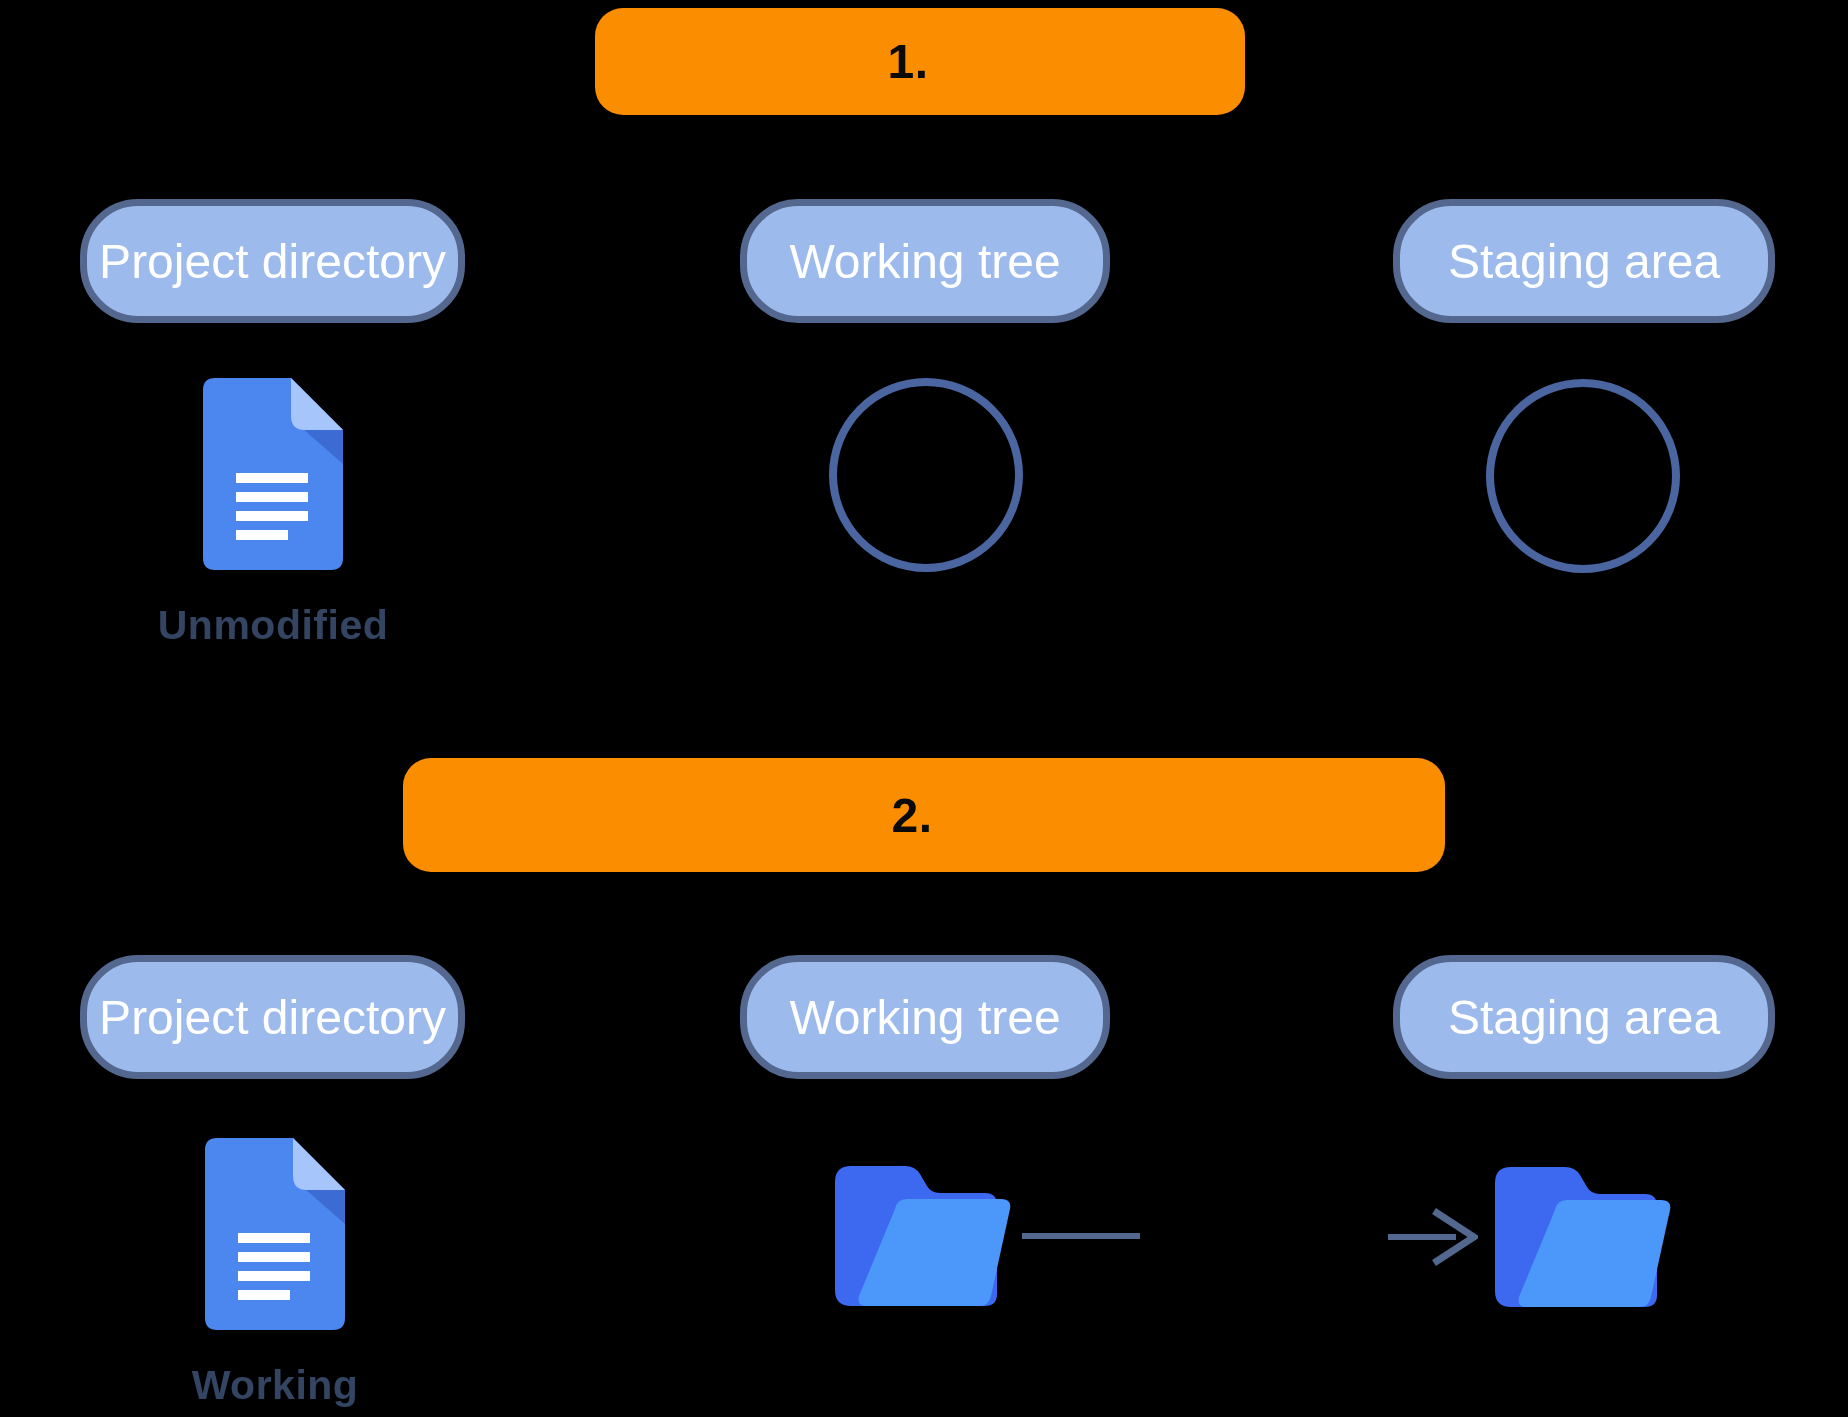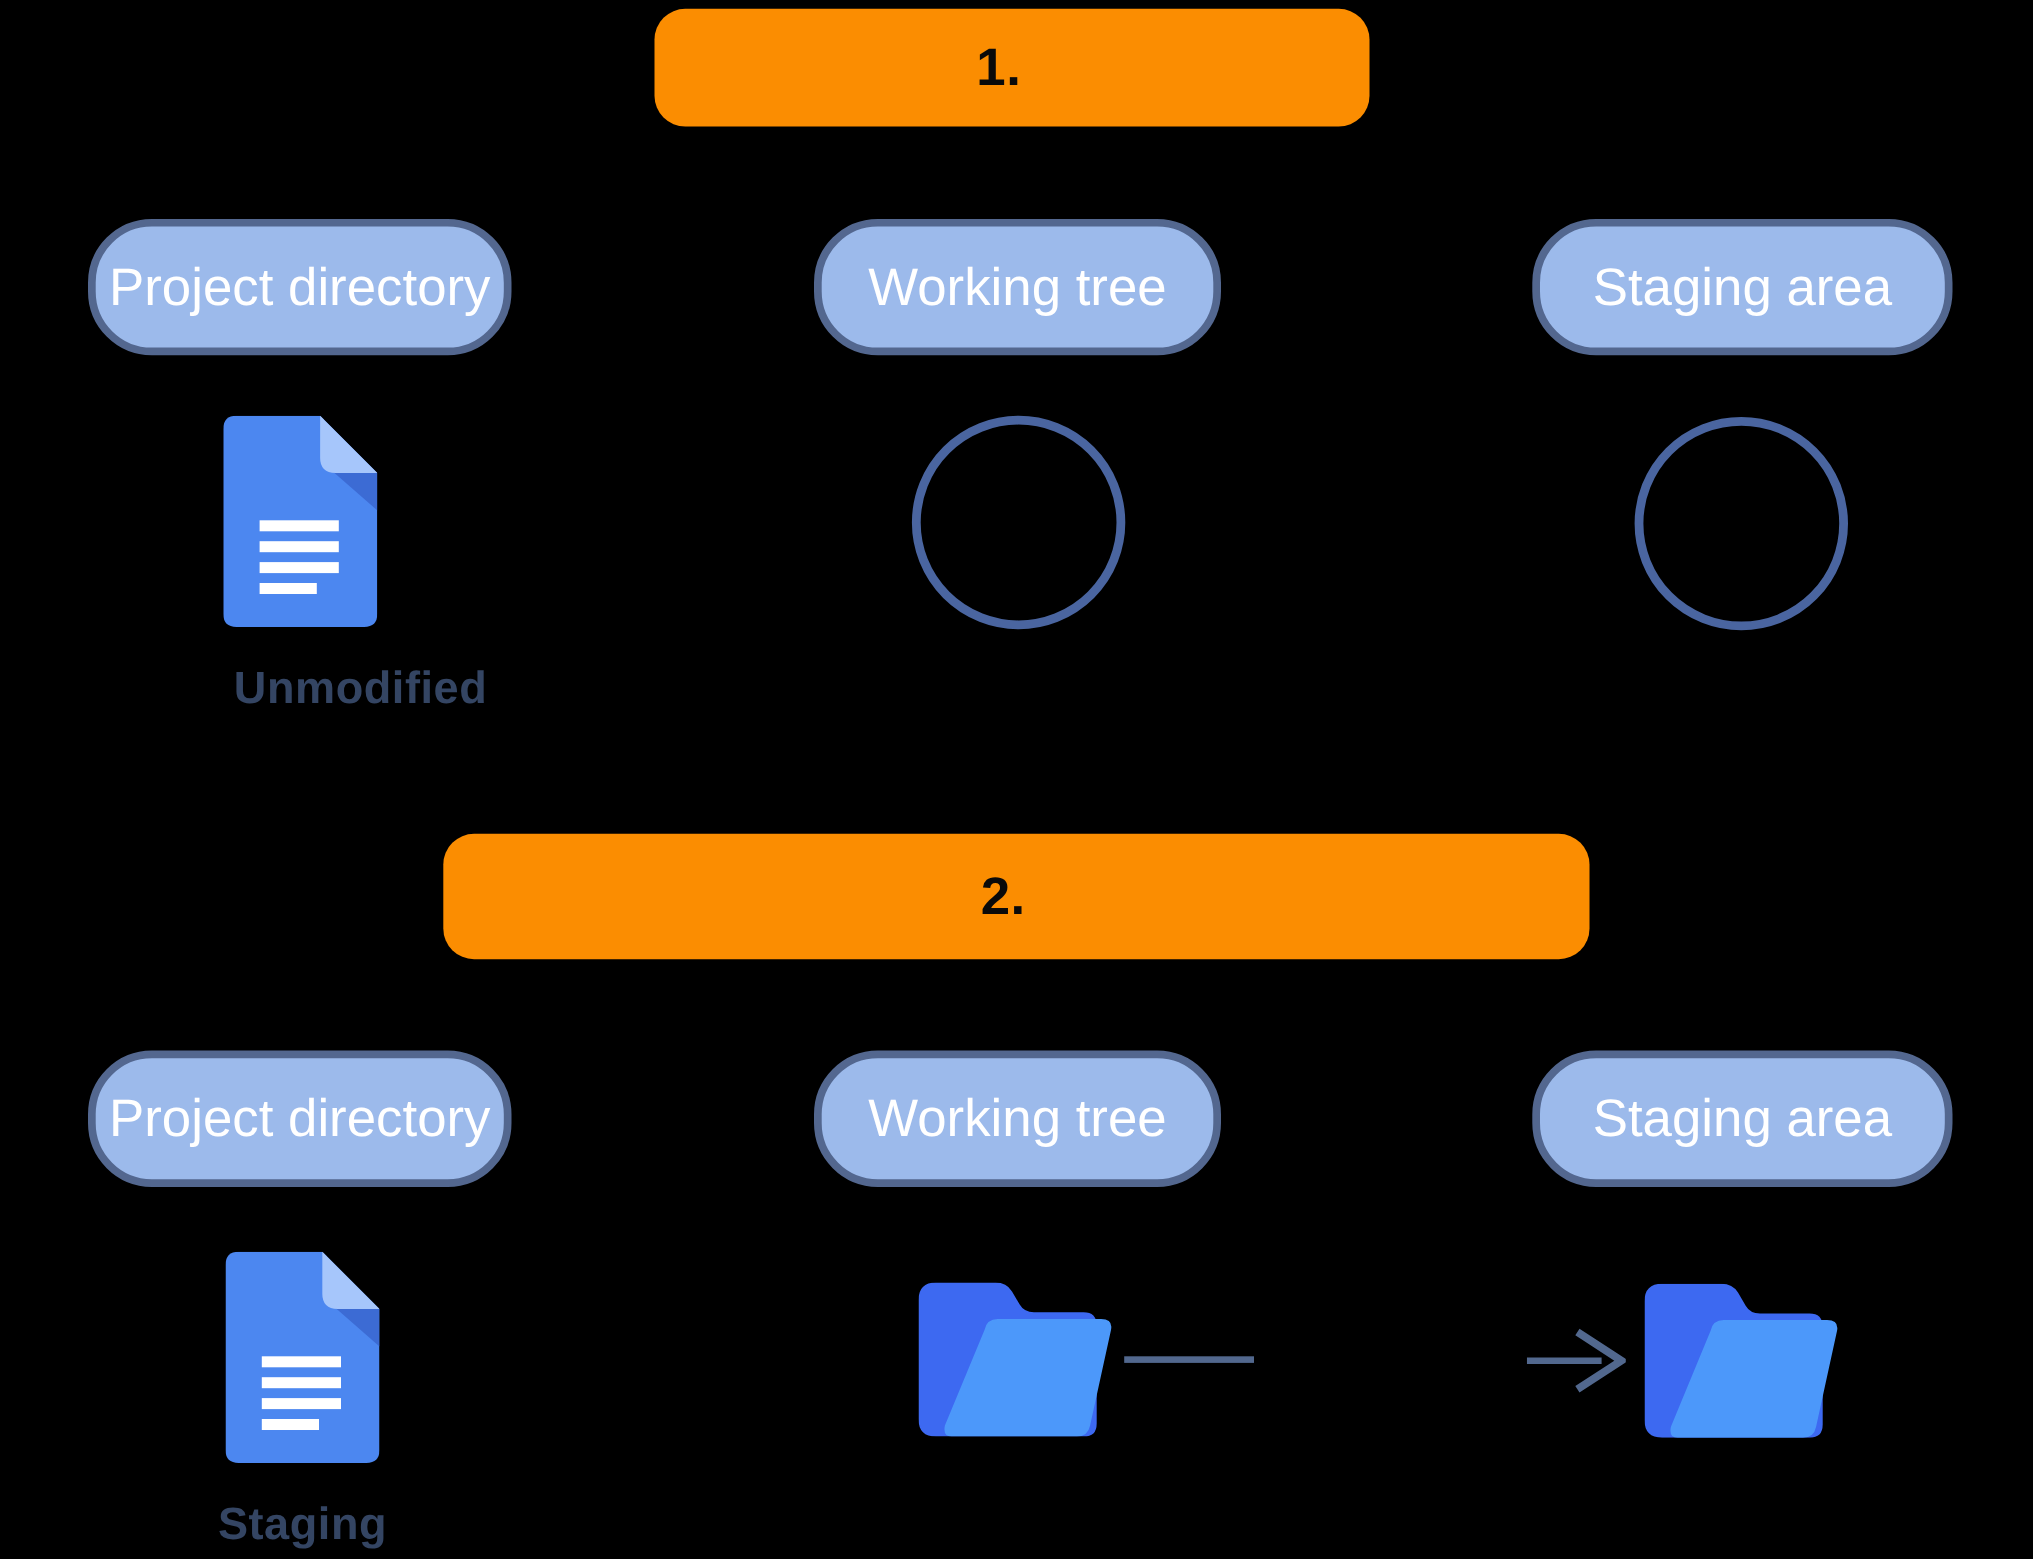--- a/index.html
+++ b/index.html
@@ -75,21 +75,21 @@
 
   <svg class="abs" style="left:203px;top:378px;" width="140" height="192" viewBox="0 0 140 192">
     <path class="doc-body" d="M12,0 H88 L140,52 V180 Q140,192 128,192 H12 Q0,192 0,180 V12 Q0,0 12,0 Z"></path>
     <path class="doc-fold-shadow" d="M92,44 L140,52 L140,86 Z"></path>
     <path class="doc-fold" d="M88,0 L140,52 H102 Q88,52 88,38 Z"></path>
     <rect class="doc-line" x="33" y="95" width="72" height="10"></rect>
     <rect class="doc-line" x="33" y="114" width="72" height="10"></rect>
     <rect class="doc-line" x="33" y="133" width="72" height="10"></rect>
     <rect class="doc-line" x="33" y="152" width="52" height="10"></rect>
   </svg>
-  <div class="state-label" style="left:103px;top:602px;text-align:right;">Unmodified</div>
+  <div class="state-label" style="left:103px;top:602px;">Unmodified</div>
 
   <div class="empty-circle" style="left:829px;top:378px;"></div>
   <div class="empty-circle" style="left:1486px;top:379px;"></div>
 
   <div class="step-header" style="left:403px;top:758px;width:1042px;height:114px;">
     <span class="num">2.</span>
   </div>
 
   <div class="pill" style="left:80px;top:955px;width:385px;">
     <span>Project directory</span>
@@ -103,21 +103,21 @@
 
   <svg class="abs" style="left:205px;top:1138px;" width="140" height="192" viewBox="0 0 140 192">
     <path class="doc-body" d="M12,0 H88 L140,52 V180 Q140,192 128,192 H12 Q0,192 0,180 V12 Q0,0 12,0 Z"></path>
     <path class="doc-fold-shadow" d="M92,44 L140,52 L140,86 Z"></path>
     <path class="doc-fold" d="M88,0 L140,52 H102 Q88,52 88,38 Z"></path>
     <rect class="doc-line" x="33" y="95" width="72" height="10"></rect>
     <rect class="doc-line" x="33" y="114" width="72" height="10"></rect>
     <rect class="doc-line" x="33" y="133" width="72" height="10"></rect>
     <rect class="doc-line" x="33" y="152" width="52" height="10"></rect>
   </svg>
-  <div class="state-label" style="left:105px;top:1362px;">Staging</div>
+  <div class="state-label" style="left:105px;top:1362px;">Working</div>
 
   <svg class="abs" style="left:835px;top:1166px;" width="180" height="140" viewBox="0 0 180 140">
     <path class="folder-back" d="M16,0 H70 Q80,0 85,8 L92,20 Q96,27 105,27 H150 Q162,27 162,39 V128 Q162,140 150,140 H16 Q0,140 0,124 V16 Q0,0 16,0 Z"></path>
     <path class="folder-front" d="M60,43 Q62,33 72,33 H166 Q177,33 175,43 L156,130 Q154,140 144,140 H30 Q22,140 24,130 Z"></path>
   </svg>
   <div class="connector-line" style="left:1022px;top:1233px;width:118px;height:6px;"></div>
 
   <svg class="abs" style="left:1388px;top:1199px;" width="90" height="76" viewBox="0 0 90 76">
     <line class="arrow-stroke" x1="0" y1="38" x2="68" y2="38" stroke-width="6"></line>
     <polyline class="arrow-stroke" points="46,12 86,38 46,64" stroke-width="7"></polyline>

